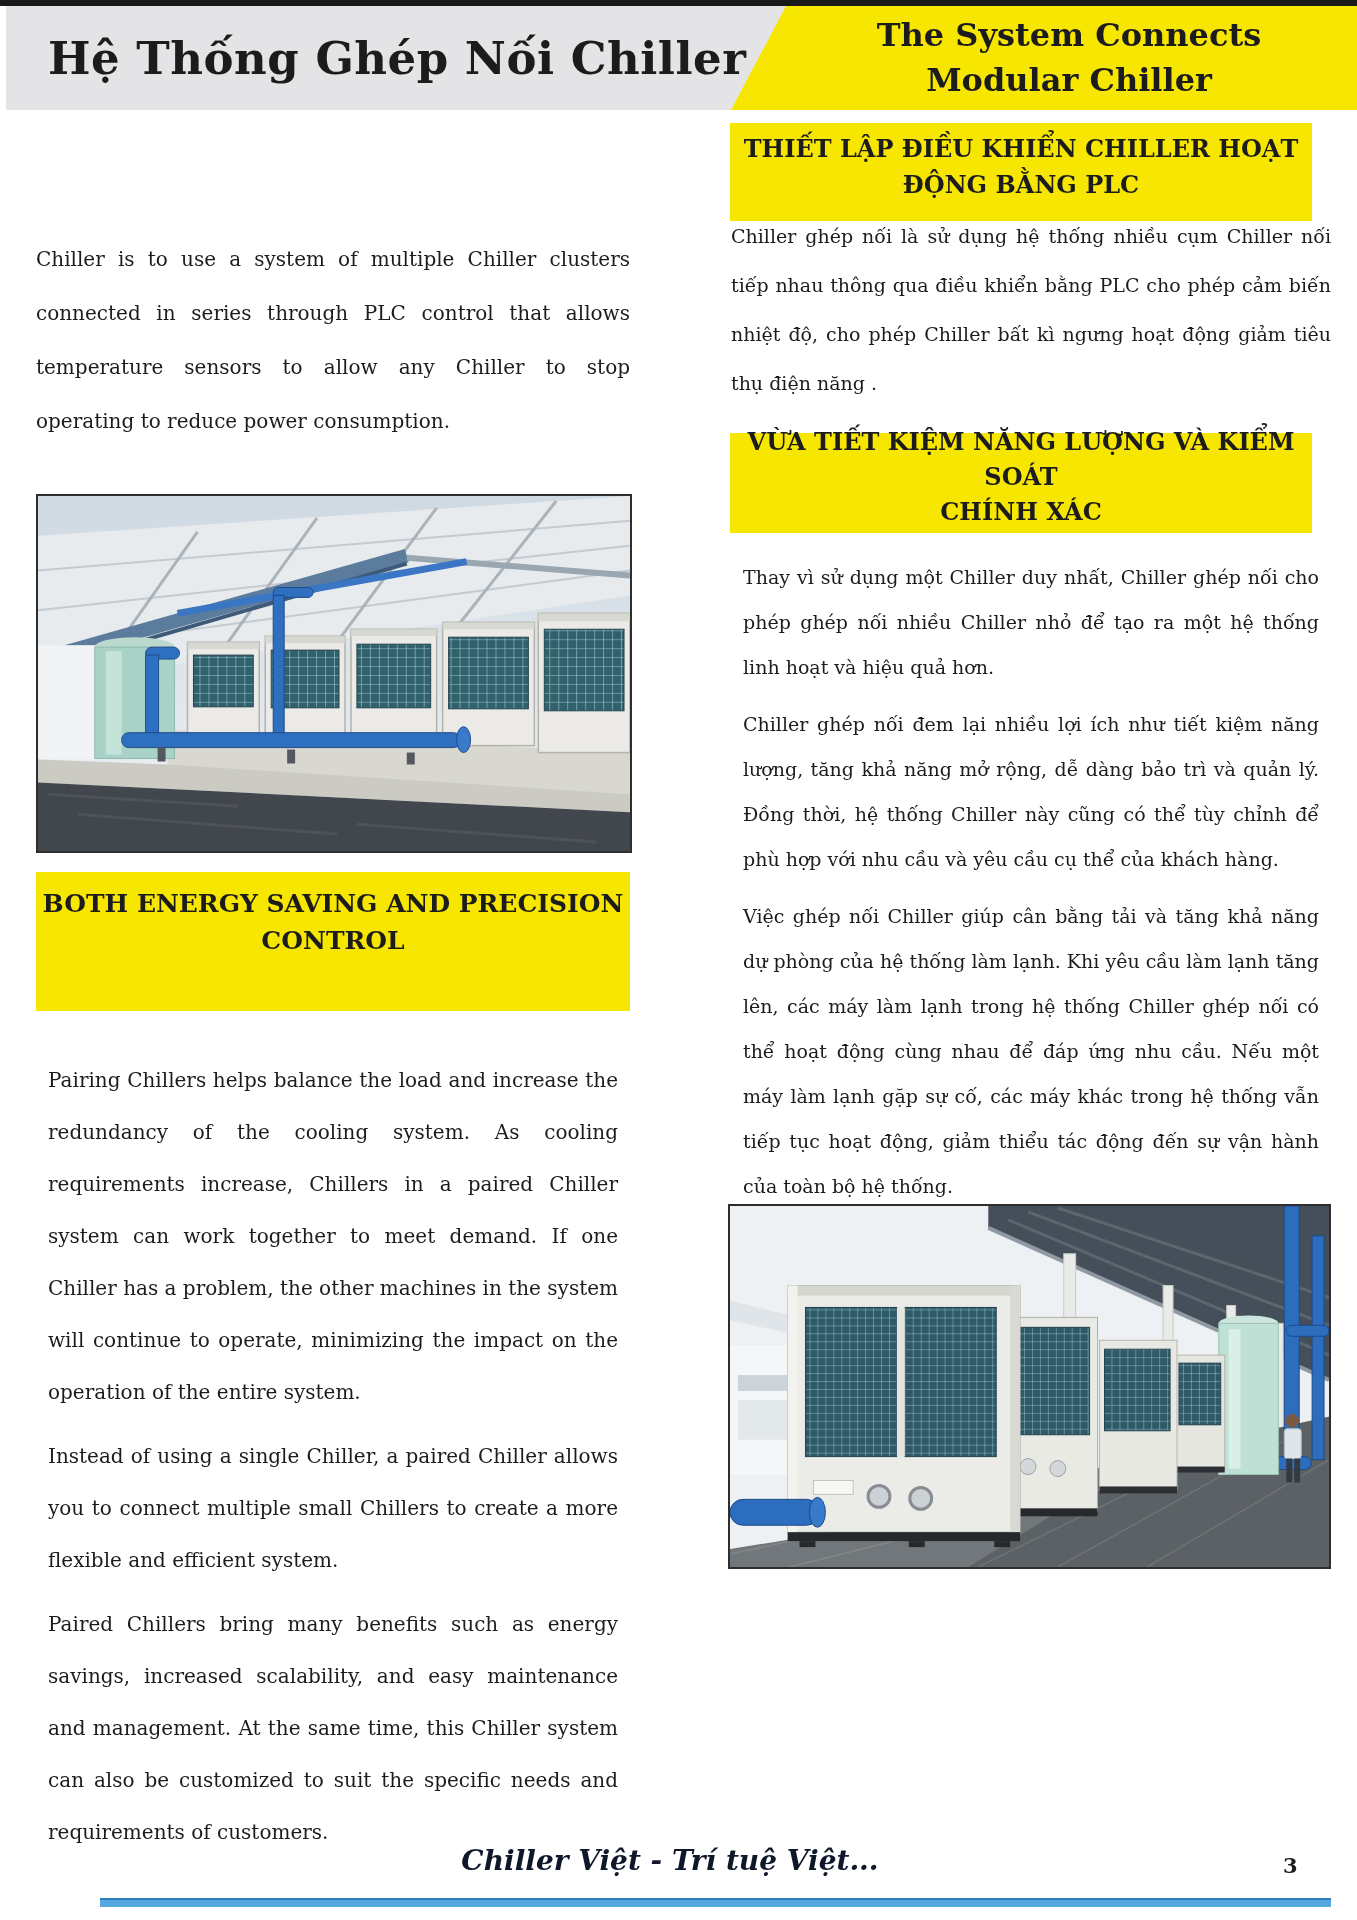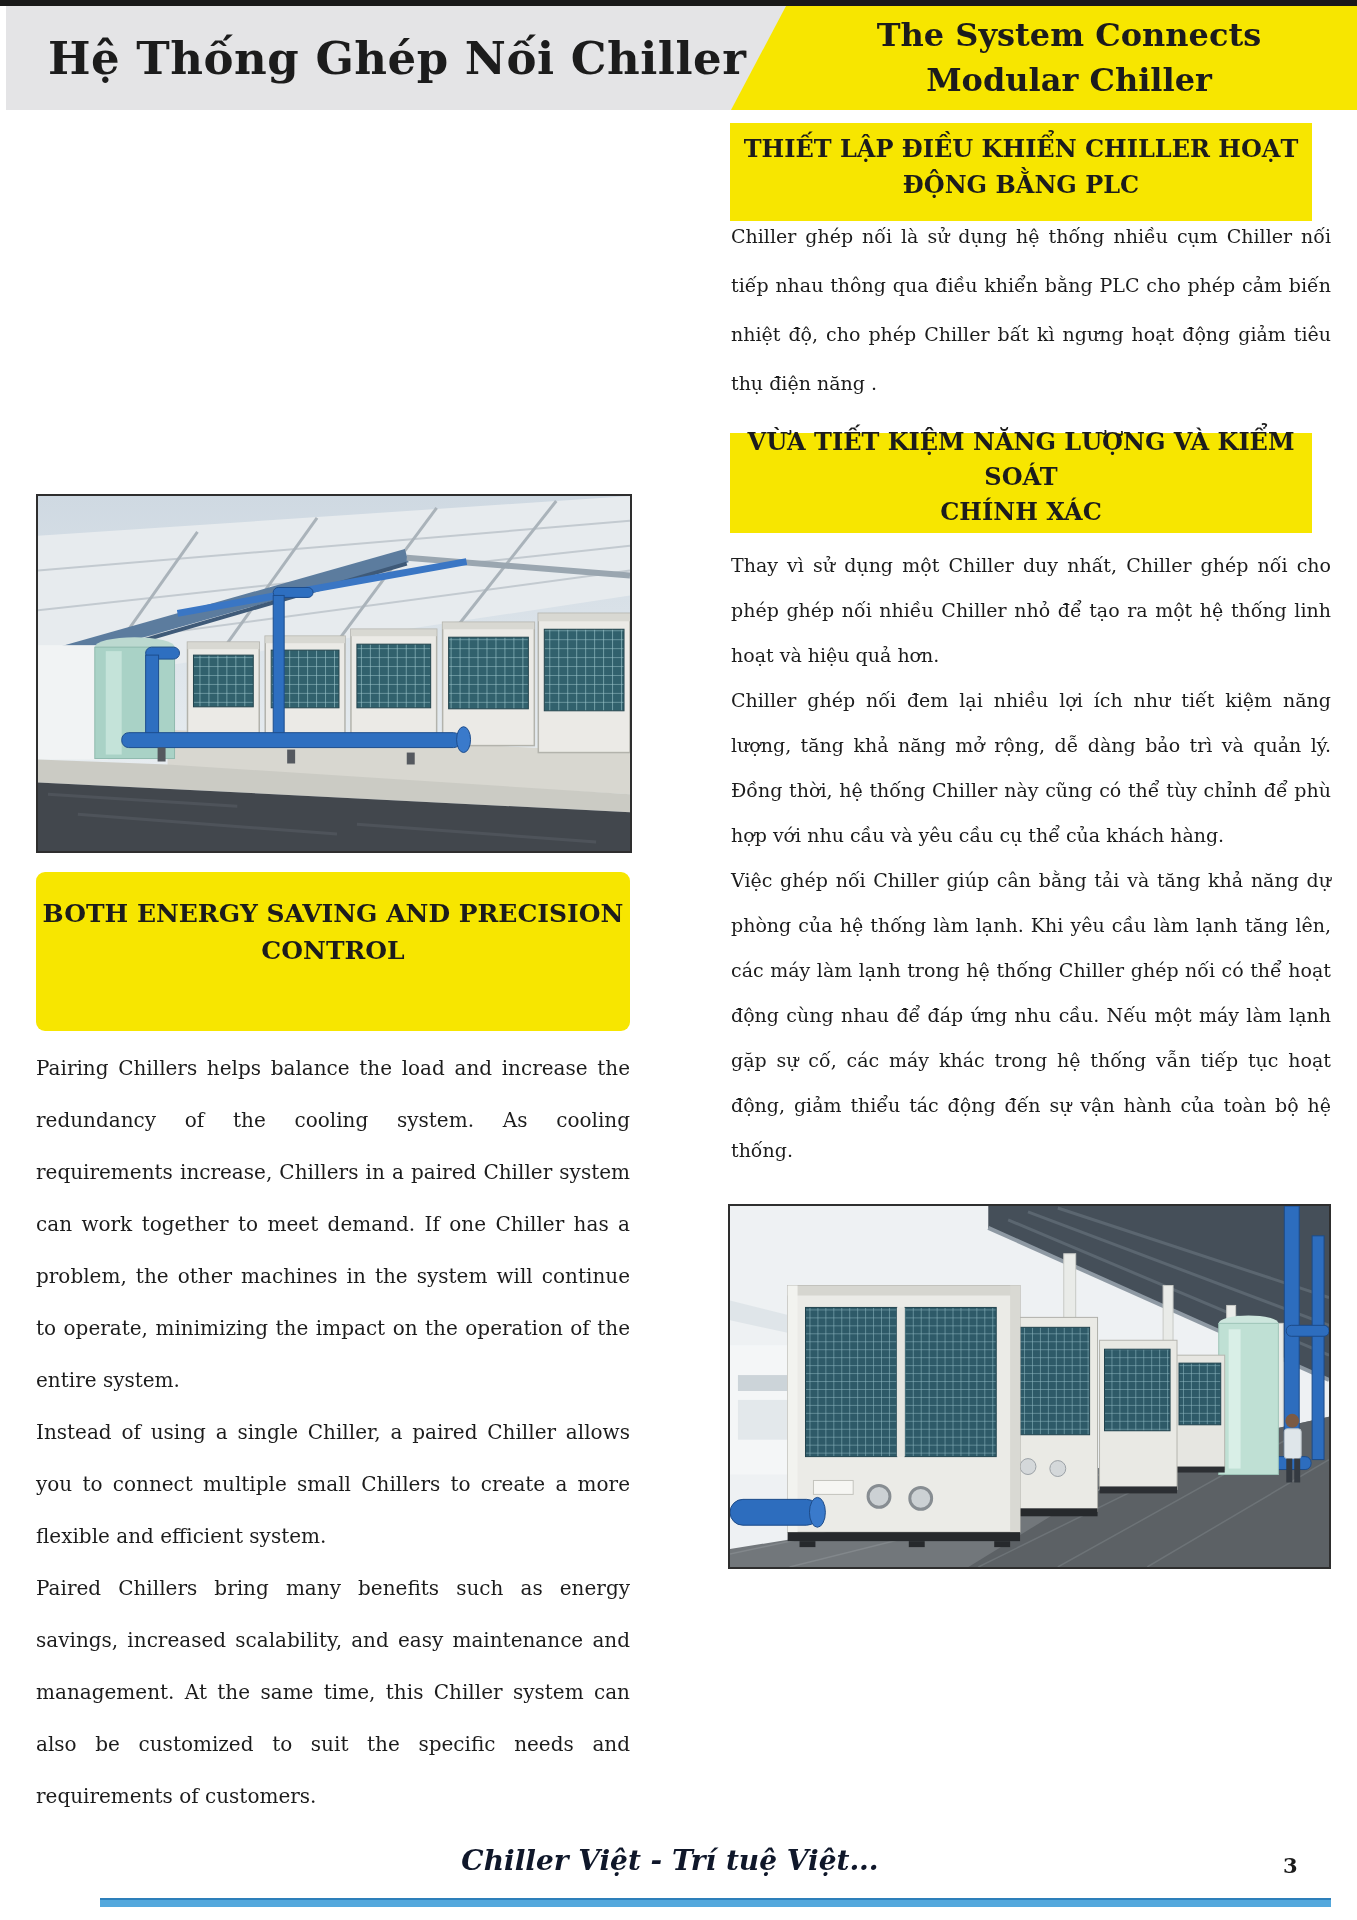--- a/index.html
+++ b/index.html
@@ -10,24 +10,24 @@
   .vi-title{position:absolute;left:48px;top:6px;height:104px;display:flex;align-items:center;
             font-size:45px;font-weight:bold;letter-spacing:.5px;}
   .band-yellow{position:absolute;left:731px;top:6px;width:626px;height:104px;background:#f7e600;
             clip-path:polygon(55px 0,100% 0,100% 100%,0 100%);
             display:flex;align-items:center;justify-content:center;box-sizing:border-box;padding-left:50px;}
   .en-title{font-size:32px;font-weight:bold;text-align:center;line-height:45px;white-space:pre-line;}
   .ybox{position:absolute;background:#f7e600;display:flex;align-items:center;justify-content:center;
         text-align:center;font-weight:bold;white-space:pre-line;box-sizing:border-box;}
   #lbox1{left:36px;top:123px;width:594px;height:98px;font-size:25px;line-height:36px;padding-bottom:10px;}
   #rbox1{left:730px;top:123px;width:582px;height:98px;font-size:24px;line-height:36px;padding-bottom:10px;}
-  #lbox2{left:36px;top:872px;width:594px;height:159px;font-size:25px;line-height:37px;padding-bottom:40px;border-radius:9px;}
+  #lbox2{left:36px;top:872px;width:594px;height:139px;font-size:25px;line-height:37px;padding-bottom:40px;}
   #rbox2{left:730px;top:433px;width:582px;height:100px;font-size:24px;line-height:35px;padding-bottom:14px;}
   .body-text{position:absolute;text-align:justify;}
-  .body-text p{margin:0;}
+  .body-text p{margin:12px;}
   #lintro{left:36px;top:232px;width:594px;font-size:20px;line-height:54px;}
   #rintro{left:731px;top:212px;width:600px;font-size:19px;line-height:49px;}
   #lparas{left:36px;top:1042px;width:594px;font-size:20px;line-height:52px;}
   #rparas{left:731px;top:543px;width:600px;font-size:19px;line-height:45px;}
   .photo{position:absolute;border:2px solid #2e2e2e;background:#dde3e8;box-sizing:border-box;}
   #photo1{left:36px;top:494px;width:596px;height:359px;}
   #photo2{left:728px;top:1204px;width:603px;height:365px;}
   .photo svg{display:block;width:100%;height:100%;}
   .footer-tagline{position:absolute;left:670px;top:1844px;transform:translateX(-50%);
         font-size:28px;font-weight:bold;font-style:italic;color:#0f172a;white-space:nowrap;}
@@ -41,20 +41,21 @@
 <div class="page">
 
   <div class="topbar"></div>
   <div class="band-gray"></div>
   <div class="vi-title">Hệ Thống Ghép Nối Chiller</div>
   <div class="band-yellow">
     <div class="en-title">The System Connects
 Modular Chiller</div>
   </div>
 
+  <div class="body-text" id="lintro">Chiller is to use a system of multiple Chiller clusters connected in series through PLC control that allows temperature sensors to allow any Chiller to stop operating to reduce power consumption.</div>
 
   <div class="photo" id="photo1">
     <svg viewBox="0 0 594 357" preserveAspectRatio="none">
       <defs>
         <pattern id="coil1" width="9" height="9" patternUnits="userSpaceOnUse">
           <rect width="9" height="9" fill="#31616d"></rect>
           <path d="M0 0H9M0 0V9" stroke="#9ec7cd" stroke-width="1.2"></path>
         </pattern>
         <linearGradient id="sky1" x1="0" y1="0" x2="0" y2="1">
           <stop offset="0" stop-color="#cfd9e2"></stop>

